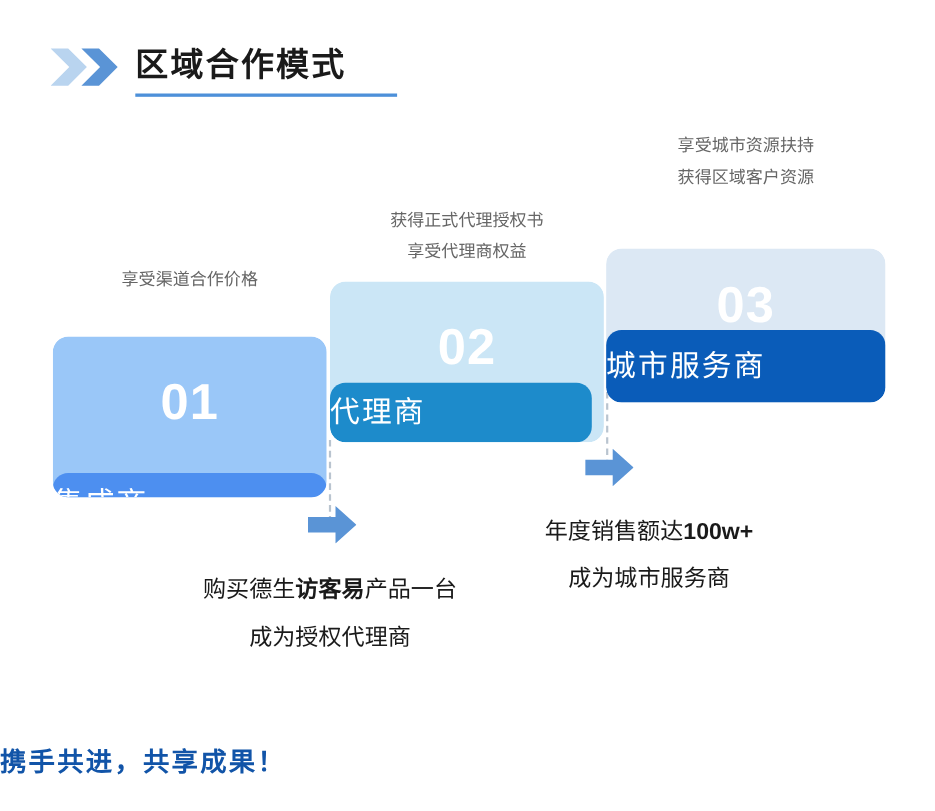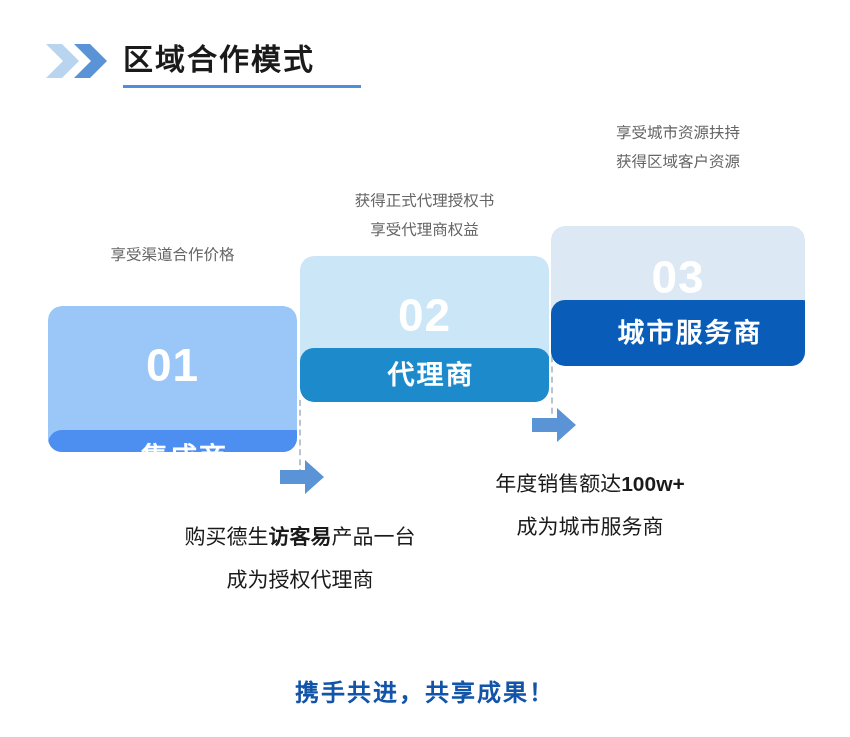--- a/index.html
+++ b/index.html
@@ -84,24 +84,22 @@
     color: #ffffff;
     font-weight: bold;
     font-size: 46px;
     line-height: 46px;
     letter-spacing: 1px;
   }
   .card-band {
     position: absolute;
     border-radius: 14px;
     color: #ffffff;
-    font-weight: bold;
-    text-align: center;
-    white-space: nowrap;
-    padding-left: 12px;
+    font-weight: normal;
+    white-space: nowrap;
   }
 
   
   #card1 { left: 48px; top: 306px; width: 249px; height: 146px; }
   #card1 .card-top { height: 146px; background: #9ac7f8; }
   #card1 .card-number { top: 36px; }
   #card1 .card-band {
     left: 0; top: 92px; width: 249px; height: 54px;
     background: #4d8ff0; font-size: 27px; line-height: 54px;
     letter-spacing: 2px;
@@ -160,21 +158,21 @@
   .note b { font-weight: bold; }
   #note1 { left: 150px; top: 515px; width: 300px; }
   #note2 { left: 440px; top: 462px; width: 300px; }
 
   
   .footer-slogan {
     position: absolute;
     left: 0;
     top: 673px;
     width: 850px;
-    text-align: center;
+    text-align: left;
     color: #1154a8;
     font-size: 24px;
     font-weight: bold;
     letter-spacing: 2px;
   }
 </style>
 </head>
 <body>
 
 <div class="page">

